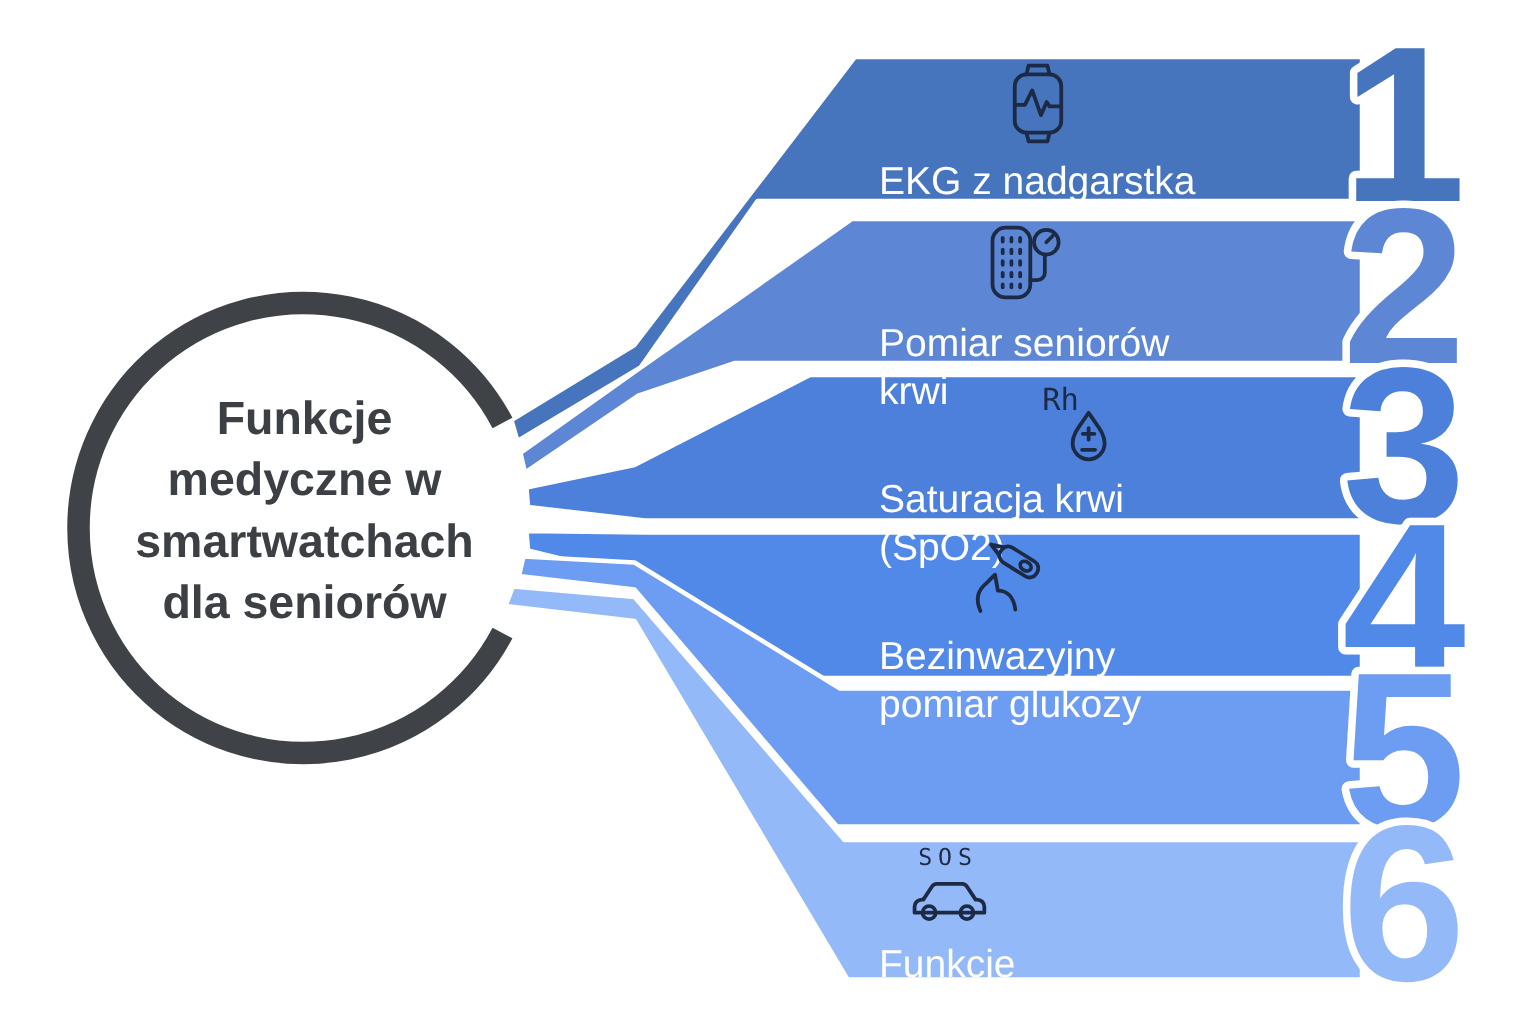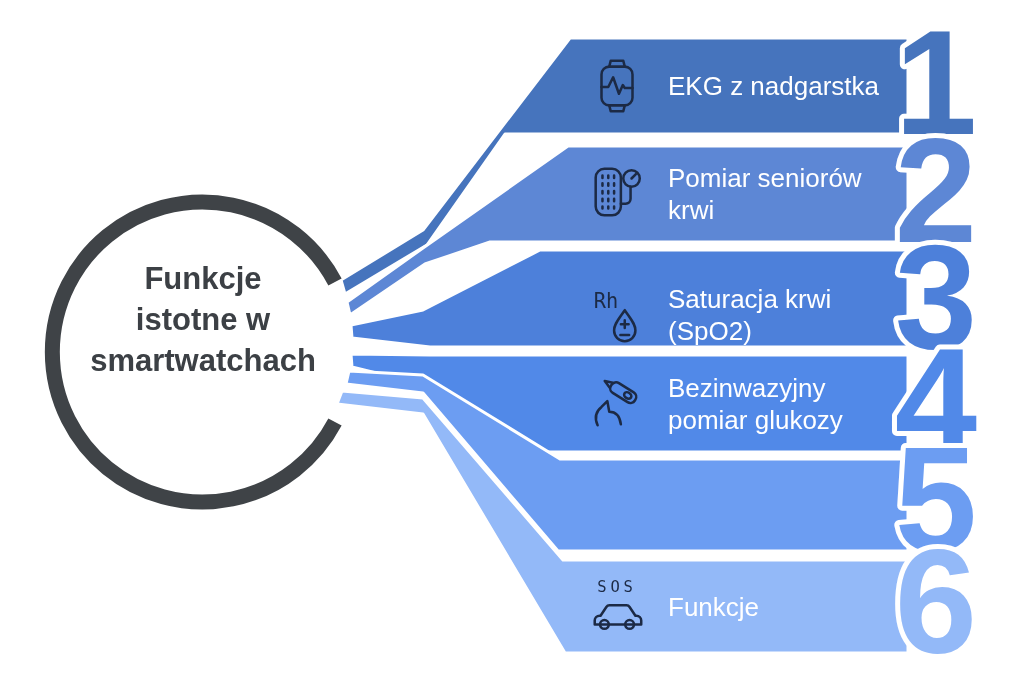--- a/index.html
+++ b/index.html
@@ -3,21 +3,21 @@
 <meta charset="utf-8">
 <style>
   html,body{margin:0;padding:0;background:#fff;}
   .stage{position:relative;width:1024px;height:690px;background:#ffffff;overflow:hidden;
          font-family:"Liberation Sans",sans-serif;}
   .art{position:absolute;left:0;top:0;width:1024px;height:690px;}
   .num{font-family:"Liberation Sans",sans-serif;font-weight:bold;font-size:148px;
        stroke:#ffffff;stroke-width:10px;paint-order:stroke;stroke-linejoin:round;text-anchor:middle;}
   .title{position:absolute;left:52px;top:258px;width:302px;text-align:center;
          color:#3c4045;font-weight:bold;font-size:31px;line-height:41px;}
-  .band-content{position:absolute;display:flex;align-items:center;gap:20px;}
+  .band-content{position:absolute;display:flex;align-items:center;gap:4px;flex-direction:column;}
   .band-content .icon{flex:0 0 62px;width:62px;height:62px;}
   .band-label{color:#ffffff;font-size:26px;line-height:32px;font-weight:400;}
   .band-label span{display:block;}
   .ico{stroke:#1c2a45;stroke-width:2.6;fill:none;stroke-linecap:round;stroke-linejoin:round;}
   .ico-text{fill:#1c2a45;stroke:none;font-family:"DejaVu Sans Mono","Liberation Mono",monospace;}
   .bc1{left:586px;top:38px;height:96px;}
   .bc2{left:586px;top:146px;height:96px;}
   .bc3{left:586px;top:250px;height:97px;align-items:flex-end;}
   .bc4{left:586px;top:355px;height:97px;}
   .bc5{left:586px;top:459px;height:92px;}
@@ -42,22 +42,23 @@
     <text class="num" x="936" y="134" fill="#4674bd">1</text>
     <text class="num" x="936" y="242" fill="#5d87d5">2</text>
     <text class="num" x="936" y="348" fill="#4d80da">3</text>
     <text class="num" x="936" y="452" fill="#5189e8">4</text>
     <text class="num" x="936" y="551" fill="#6c9df2">5</text>
     <text class="num" x="936" y="653" fill="#93b9f8">6</text>
   </svg>
 
   <div class="title">
     <div>Funkcje</div>
-    <div>istotne w</div>
+    <div>medyczne w</div>
     <div>smartwatchach</div>
+    <div>dla seniorów</div>
   </div>
 
   <div class="band-content bc1">
     <svg class="icon" viewBox="0 0 64 64">
       <g class="ico">
         <path d="M24 12 l1.5-6 h13 l1.5 6"></path>
         <path d="M24 52 l1.5 6 h13 l1.5-6"></path>
         <rect x="16" y="12" width="32" height="40" rx="8"></rect>
         <path d="M16 33 h7 l5-10 6 17 4-9 2 3 h8"></path>
       </g>

